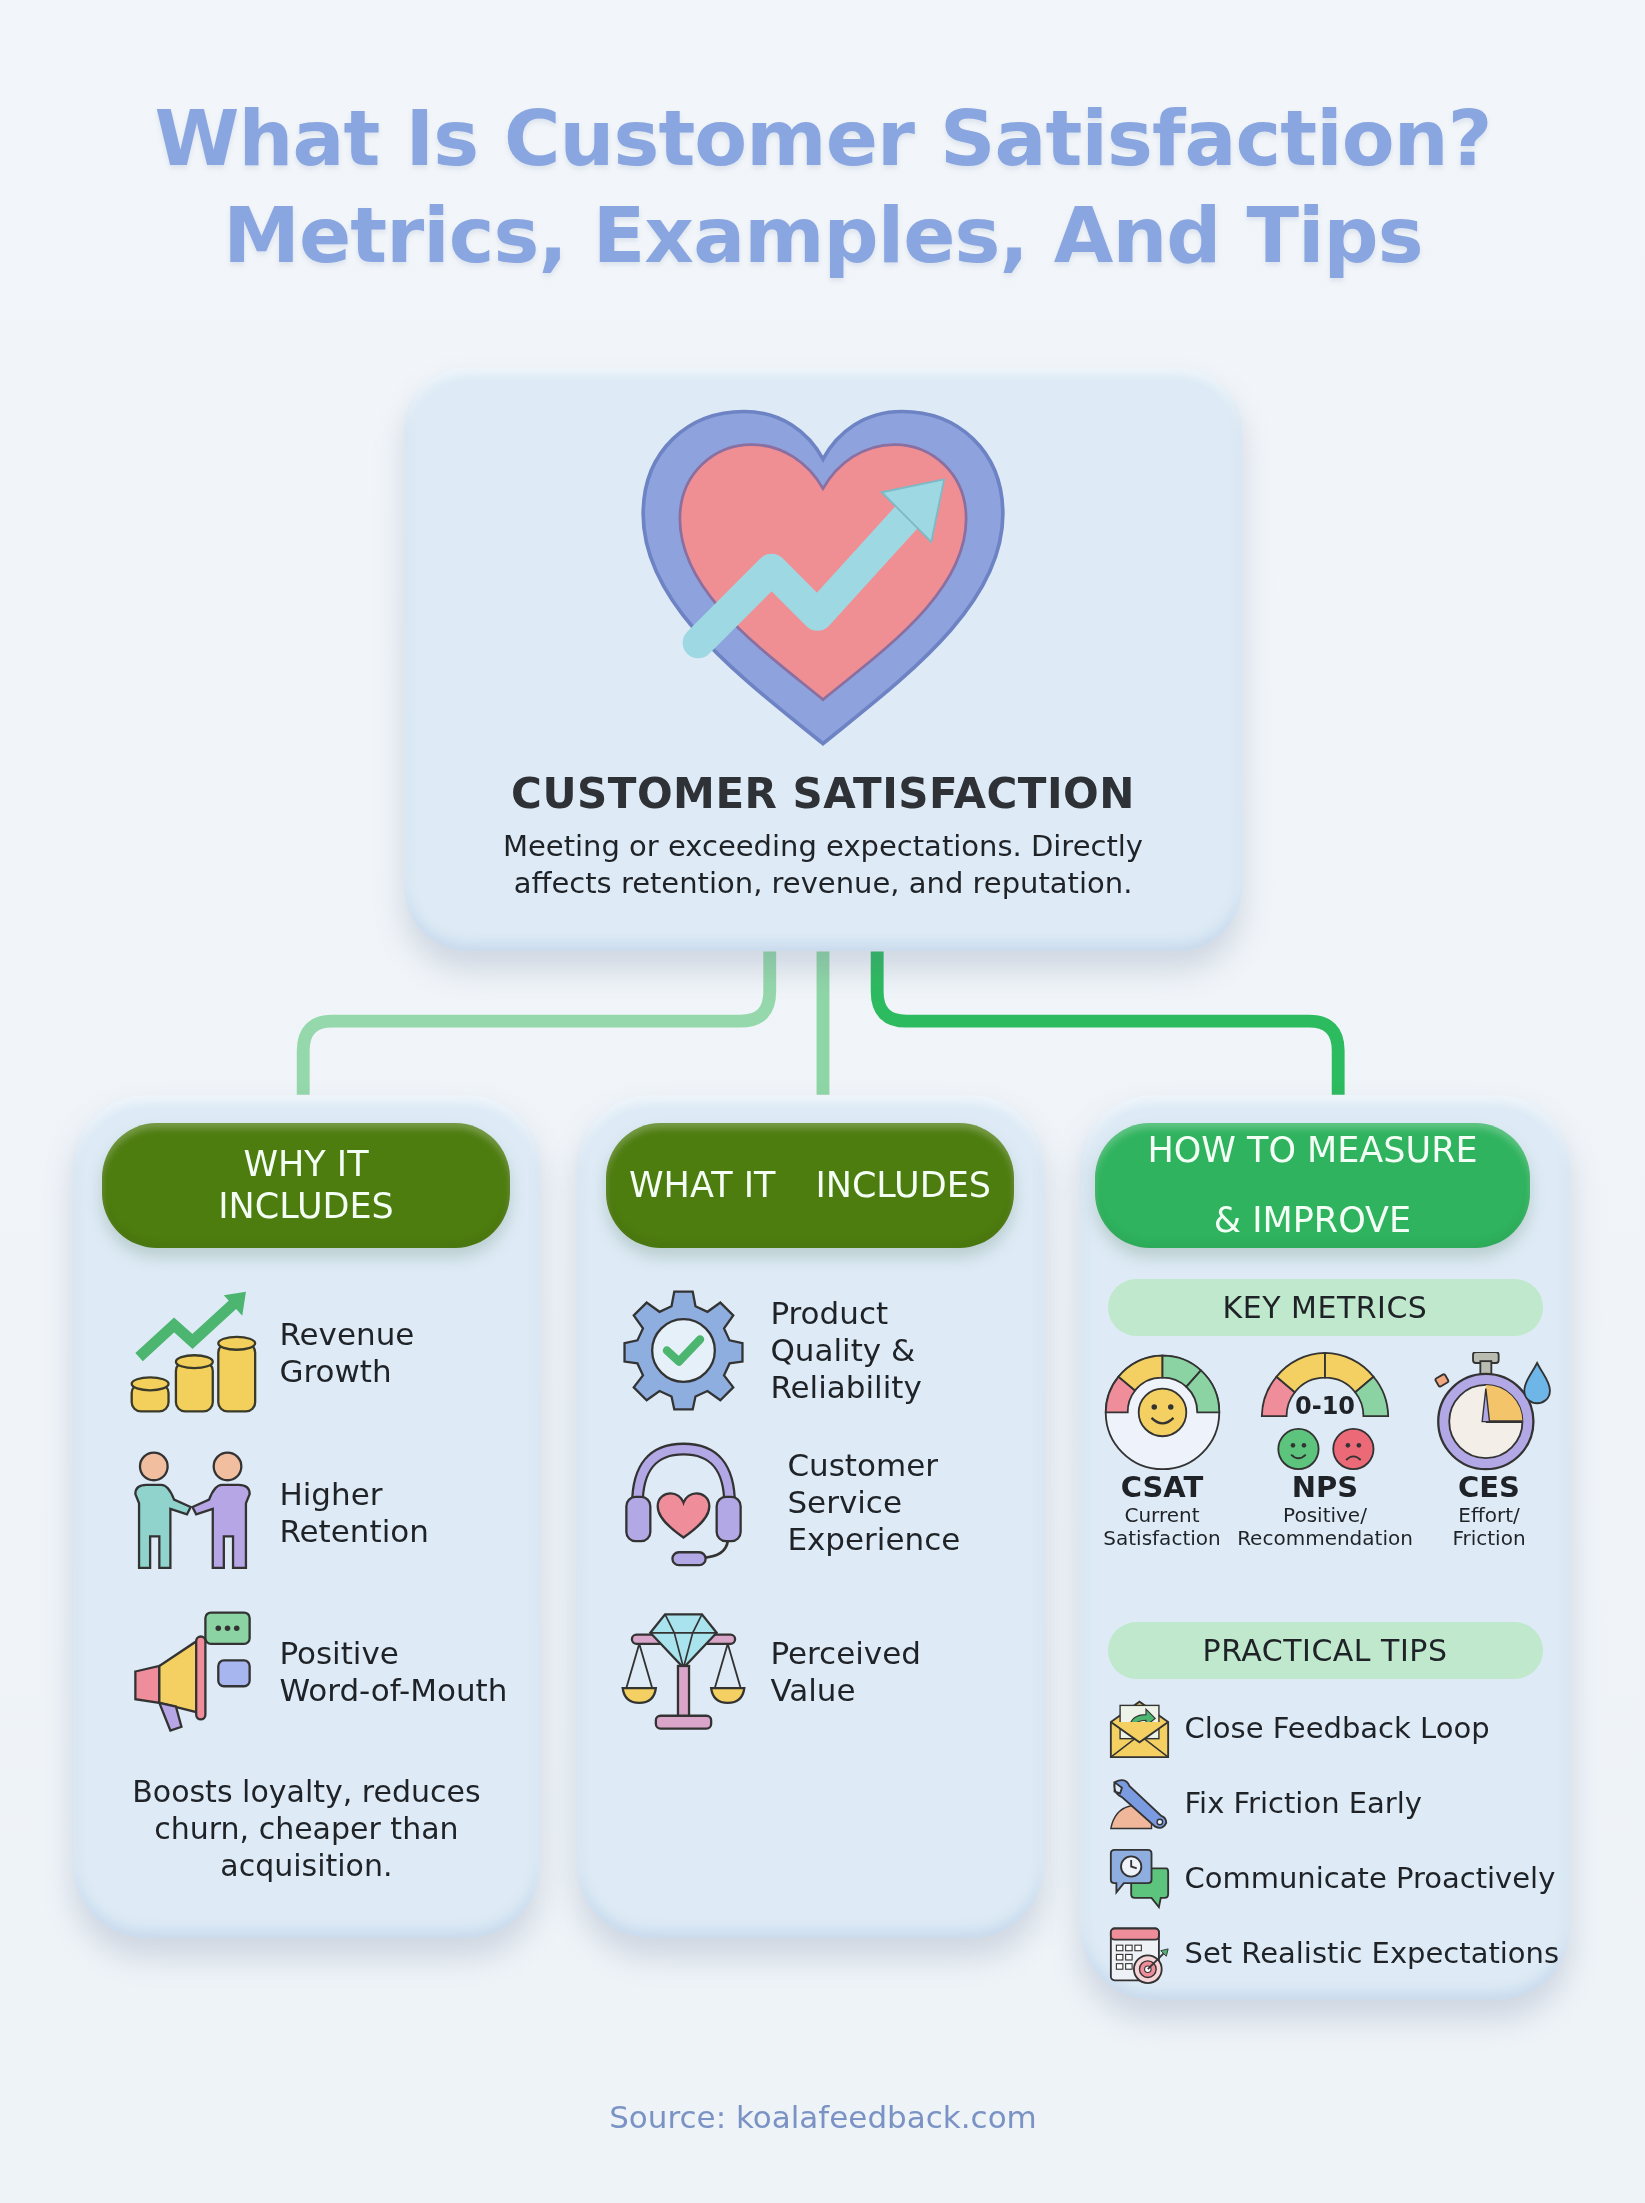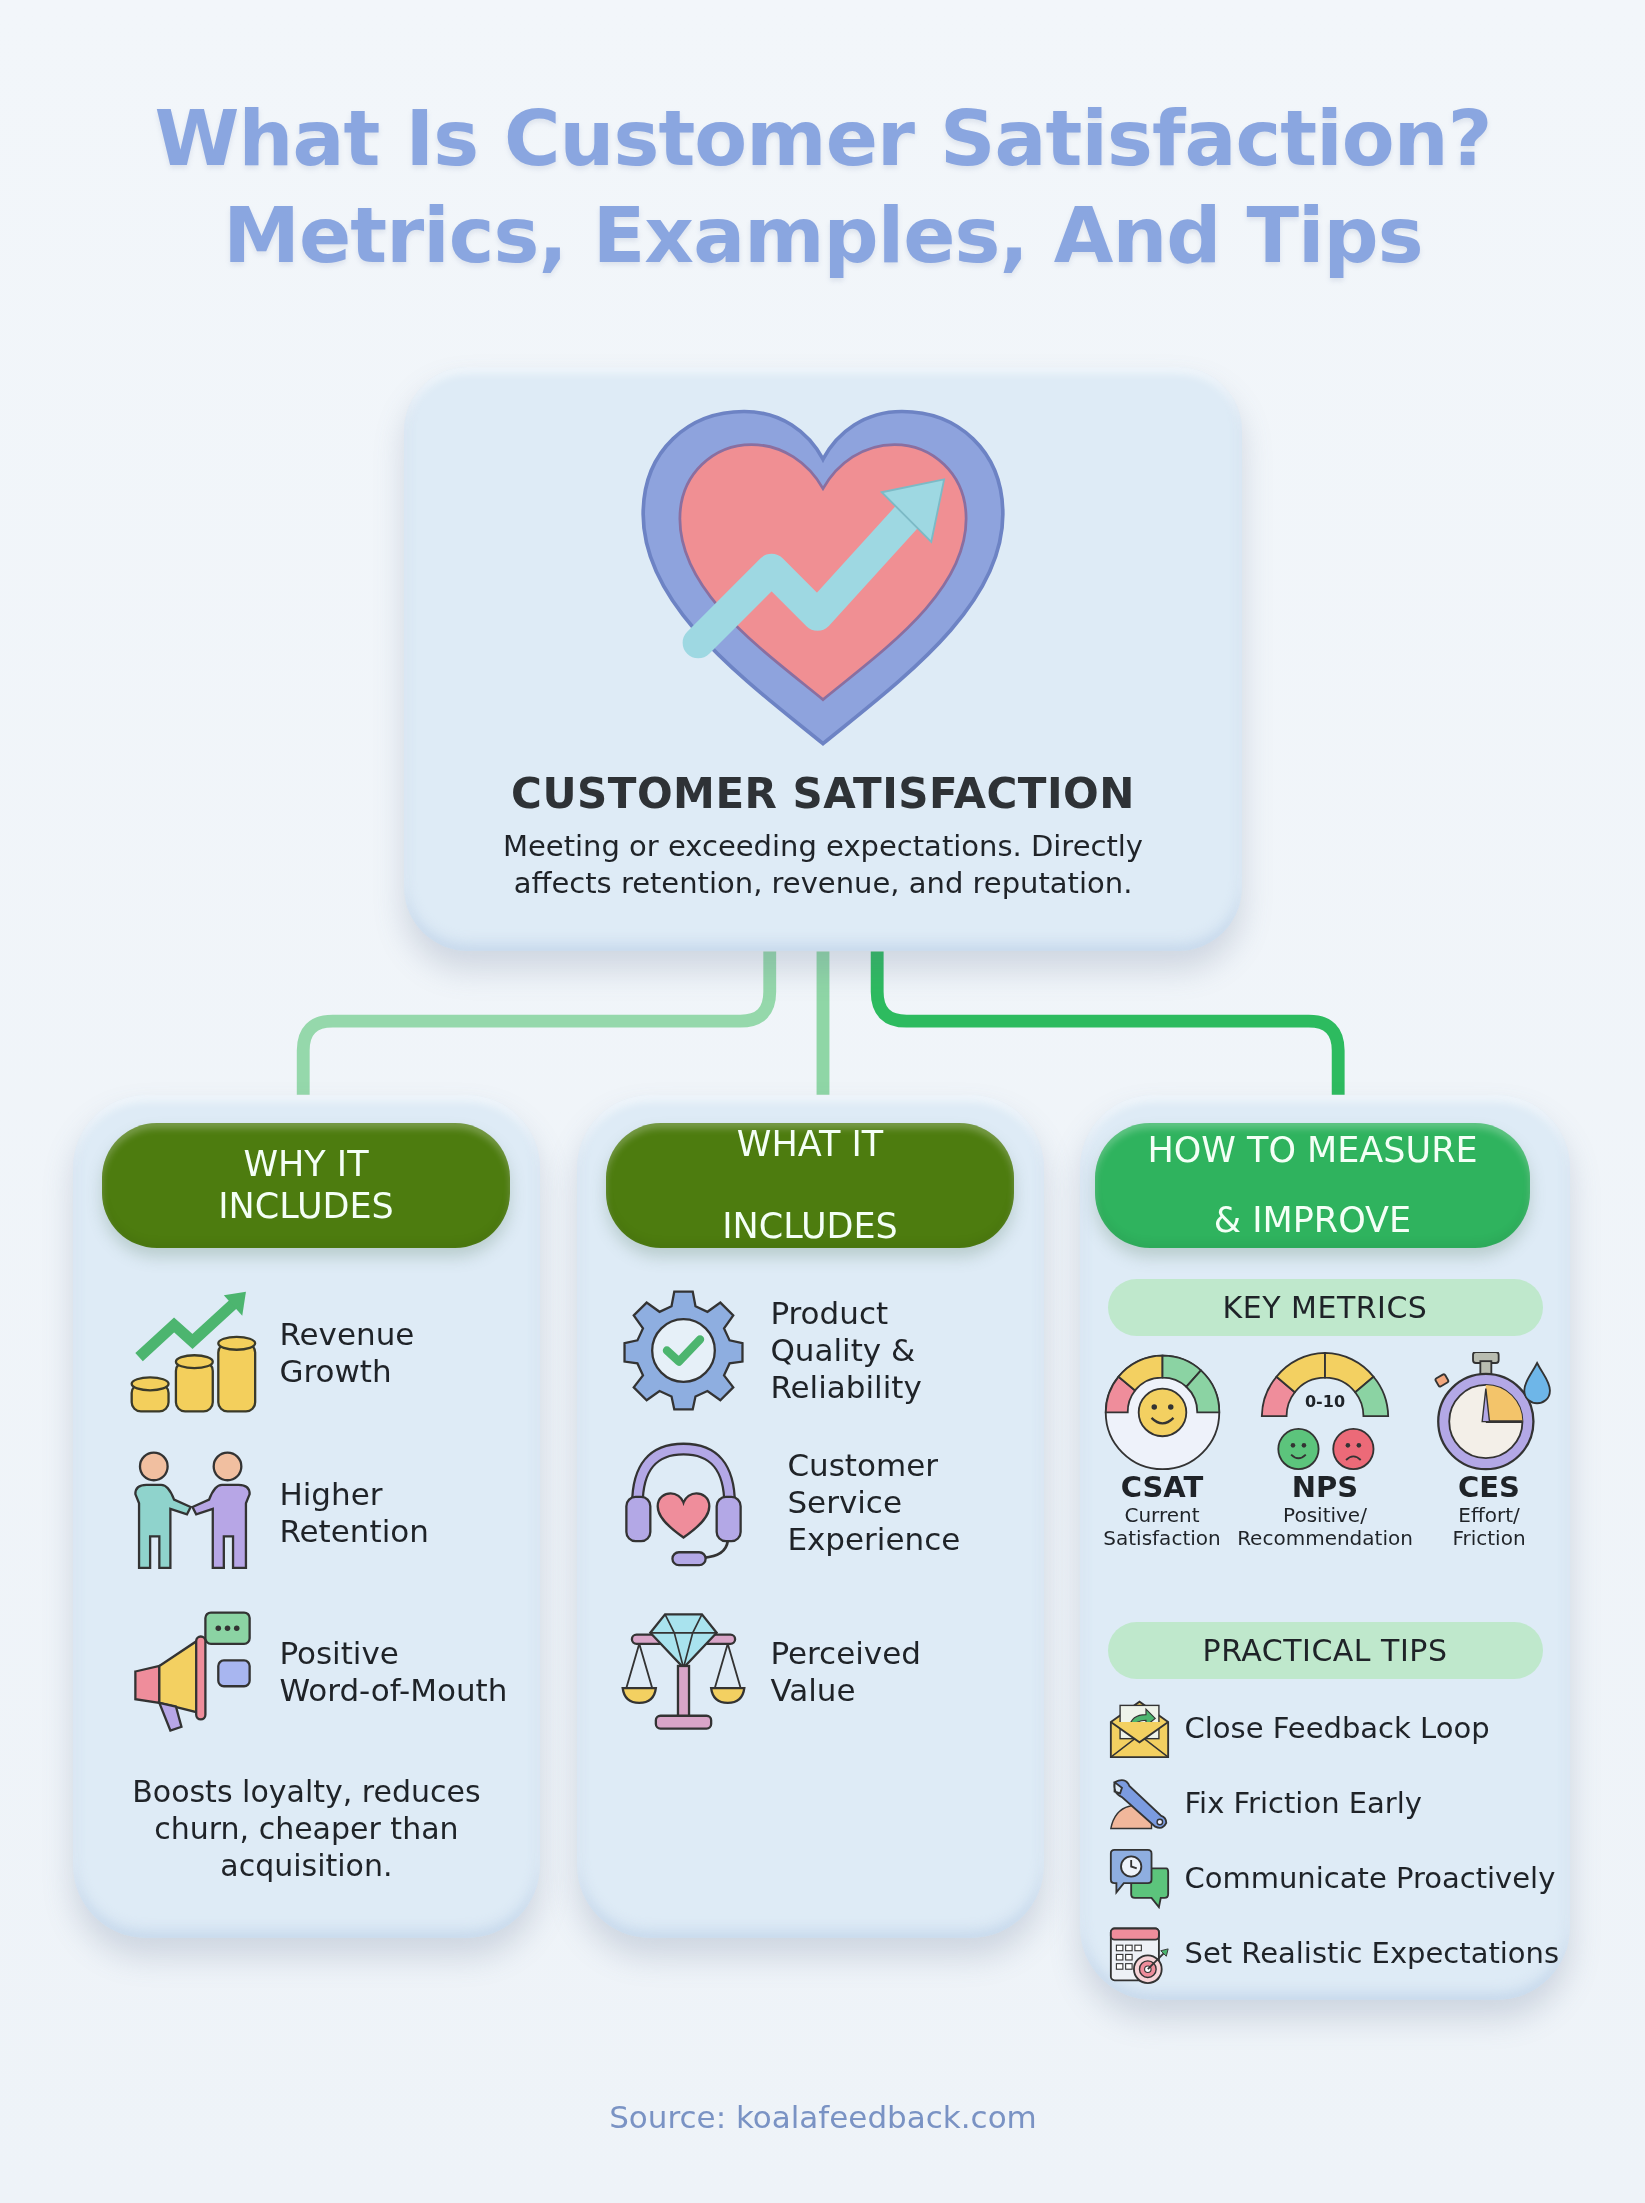--- a/index.html
+++ b/index.html
@@ -122,21 +122,21 @@
   </div>
 
   <div class="summary" style="left:18.4px;width:430px;top:678px;">
     <div>Boosts loyalty, reduces</div>
     <div>churn, cheaper than</div>
     <div>acquisition.</div>
   </div>
 </div>
 
 <div class="card" style="left:577px;top:1095px;width:467px;height:843px;border-radius:73px;">
-  <div class="pill light" style="left:29px;top:27.5px;width:408px;height:125px;flex-direction:column;gap:40px;">
+  <div class="pill light" style="left:29px;top:27.5px;width:408px;height:125px;flex-direction:row;gap:40px;">
     <span>WHAT IT</span>
     <span>INCLUDES</span>
   </div>
 
   <div class="item" style="left:37px;top:191px;">
     <div class="icon">
       <svg width="129" height="129" viewBox="0 0 140 140">
         <g transform="translate(70,70)">
           <g fill="#8eaee0" stroke="#333" stroke-width="2.5">
             <path d="M-10 -64 L10 -64 L13 -48 L26 -42 L40 -52 L54 -38 L44 -24 L50 -11 L64 -8 L64 12 L50 14 L44 27 L54 40 L40 54 L26 44 L13 50 L10 64 L-10 64 L-13 50 L-26 44 L-40 54 L-54 40 L-44 27 L-50 14 L-64 12 L-64 -8 L-50 -11 L-44 -24 L-54 -38 L-40 -52 L-26 -42 L-13 -48 Z"></path>
@@ -229,21 +229,21 @@
         <path d="M128 27 A69 69 0 0 1 144 70 L117 70 A42 42 0 0 0 108 44 Z" fill="#8bd3a3" stroke="#333" stroke-width="2"></path>
         <circle cx="46" cy="106" r="22" fill="#5cc47c" stroke="#333" stroke-width="2"></circle>
         <circle cx="40" cy="102" r="2.5" fill="#333"></circle>
           <circle cx="52" cy="102" r="2.5" fill="#333"></circle>
         <path d="M38 112 Q46 120 54 112" stroke="#333" stroke-width="2" fill="none"></path>
         <circle cx="106" cy="106" r="22" fill="#ec6a78" stroke="#333" stroke-width="2"></circle>
         <circle cx="100" cy="102" r="2.5" fill="#333"></circle>
           <circle cx="112" cy="102" r="2.5" fill="#333"></circle>
         <path d="M98 118 Q106 110 114 118" stroke="#333" stroke-width="2" fill="none"></path>
       </svg>
-      <div style="position:absolute;left:0;width:100%;top:40px;font-size:16px;font-weight:bold;color:#1f2328;">0-10</div>
+      <div style="position:absolute;left:0;width:100%;top:40px;font-size:24px;font-weight:bold;color:#1f2328;">0-10</div>
     </div>
     <div class="mname">NPS</div>
     <div class="mdesc">Positive/</div>
     <div class="mdesc">Recommendation</div>
   </div>
 
   <div class="metric" style="left:340px;top:257px;width:138px;">
     <div style="height:119px;">
       <svg width="129" height="119" viewBox="0 0 140 130">
         <rect x="52" y="0" width="28" height="12" rx="3" fill="#b9bdb1" stroke="#333" stroke-width="2"></rect>

